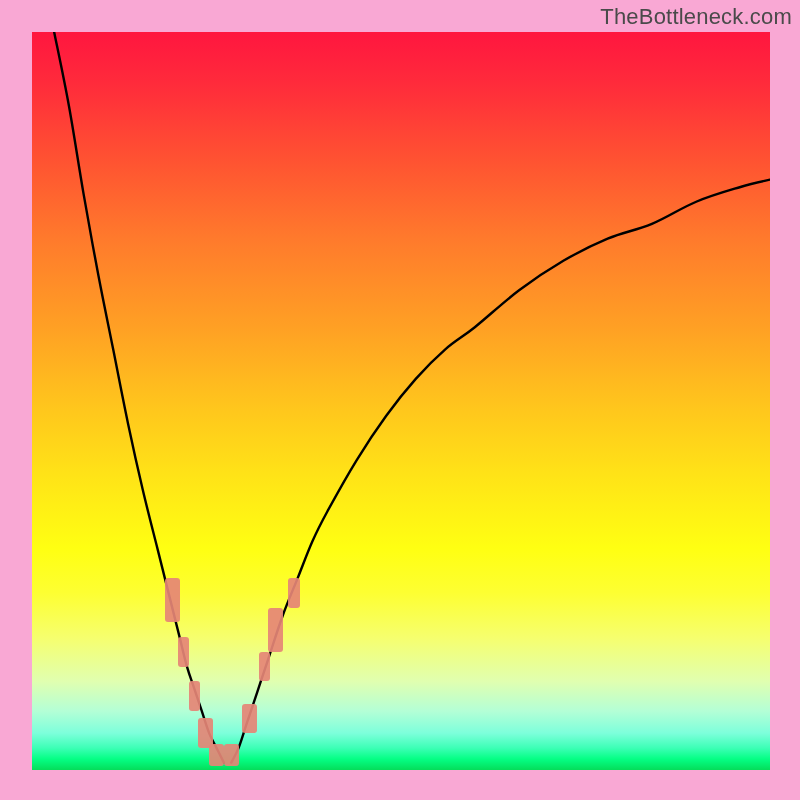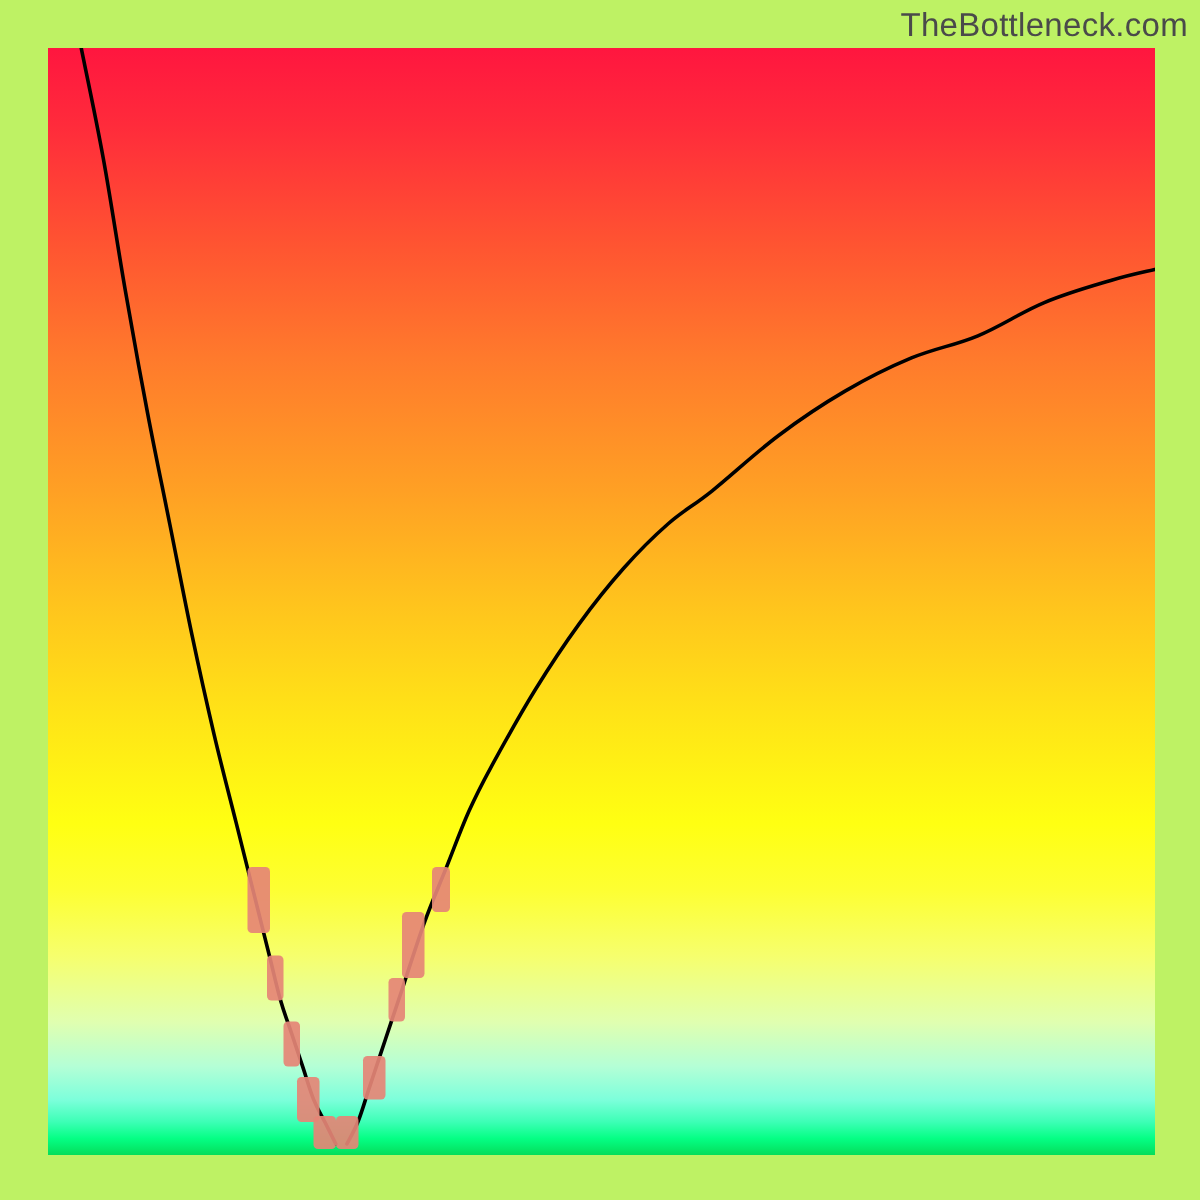--- a/index.html
+++ b/index.html
@@ -10,21 +10,21 @@
     overflow: hidden;
     background: #000;
     font-family: Arial, Helvetica, sans-serif;
   }
   .frame {
     position: absolute;
     top: 0;
     left: 0;
     width: 800px;
     height: 800px;
-    background: #bef264;
+    background: #f9a8d4;
   }
   .plot {
     position: absolute;
     top: 32px;
     left: 32px;
     width: 738px;
     height: 738px;
     overflow: hidden;
   }
   .gradient {

